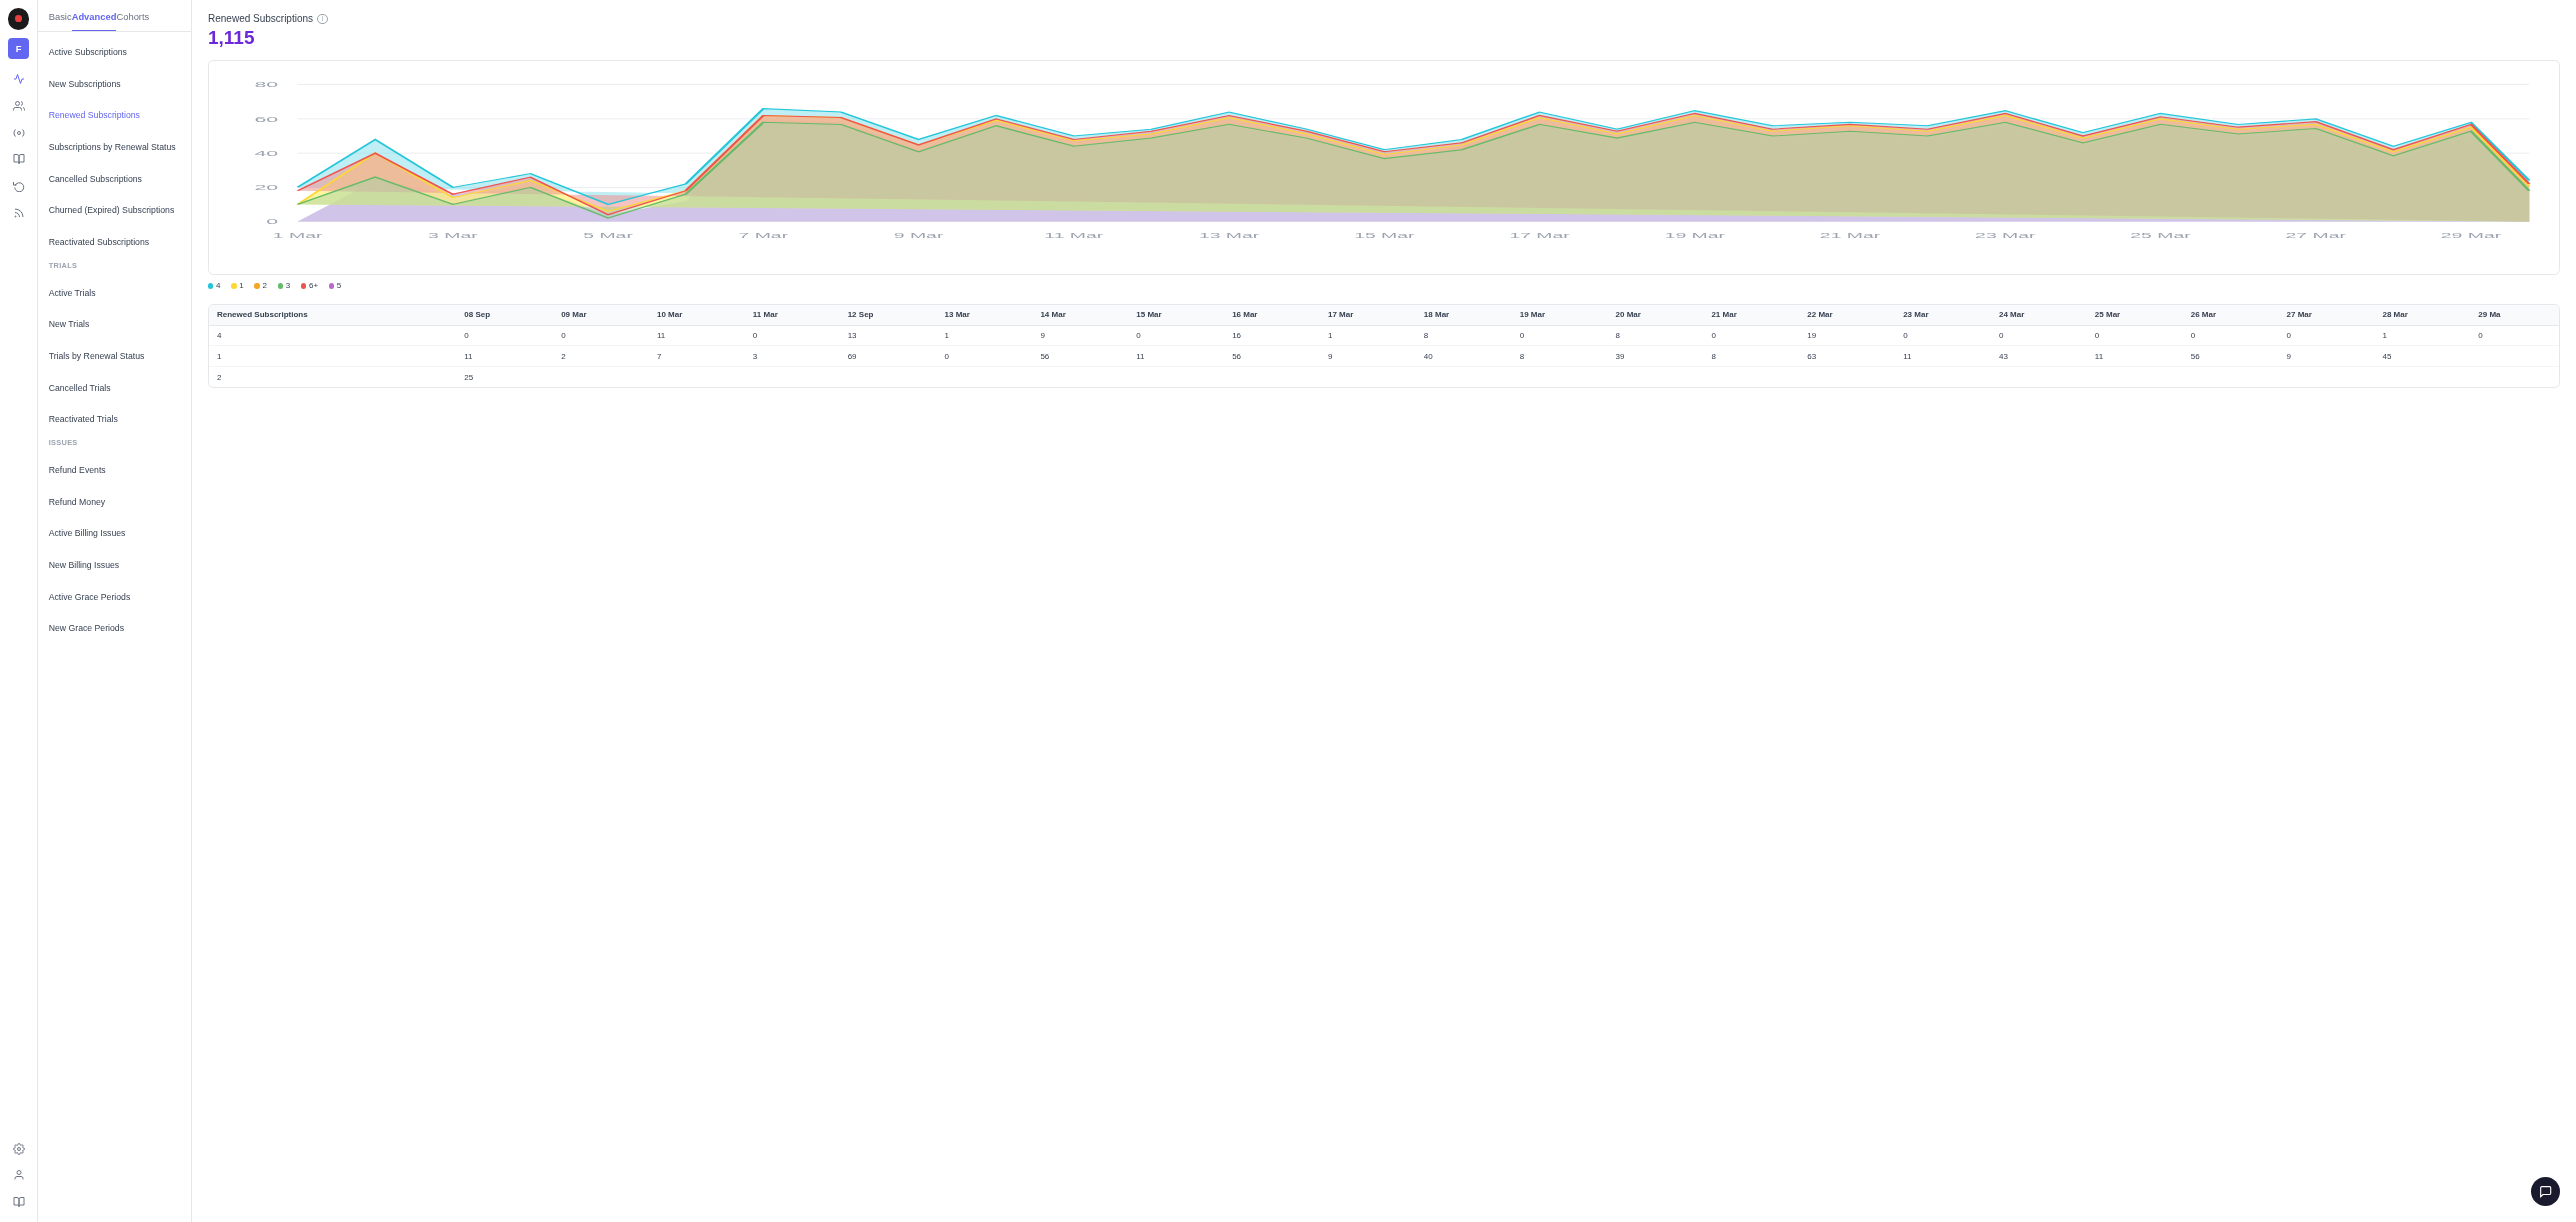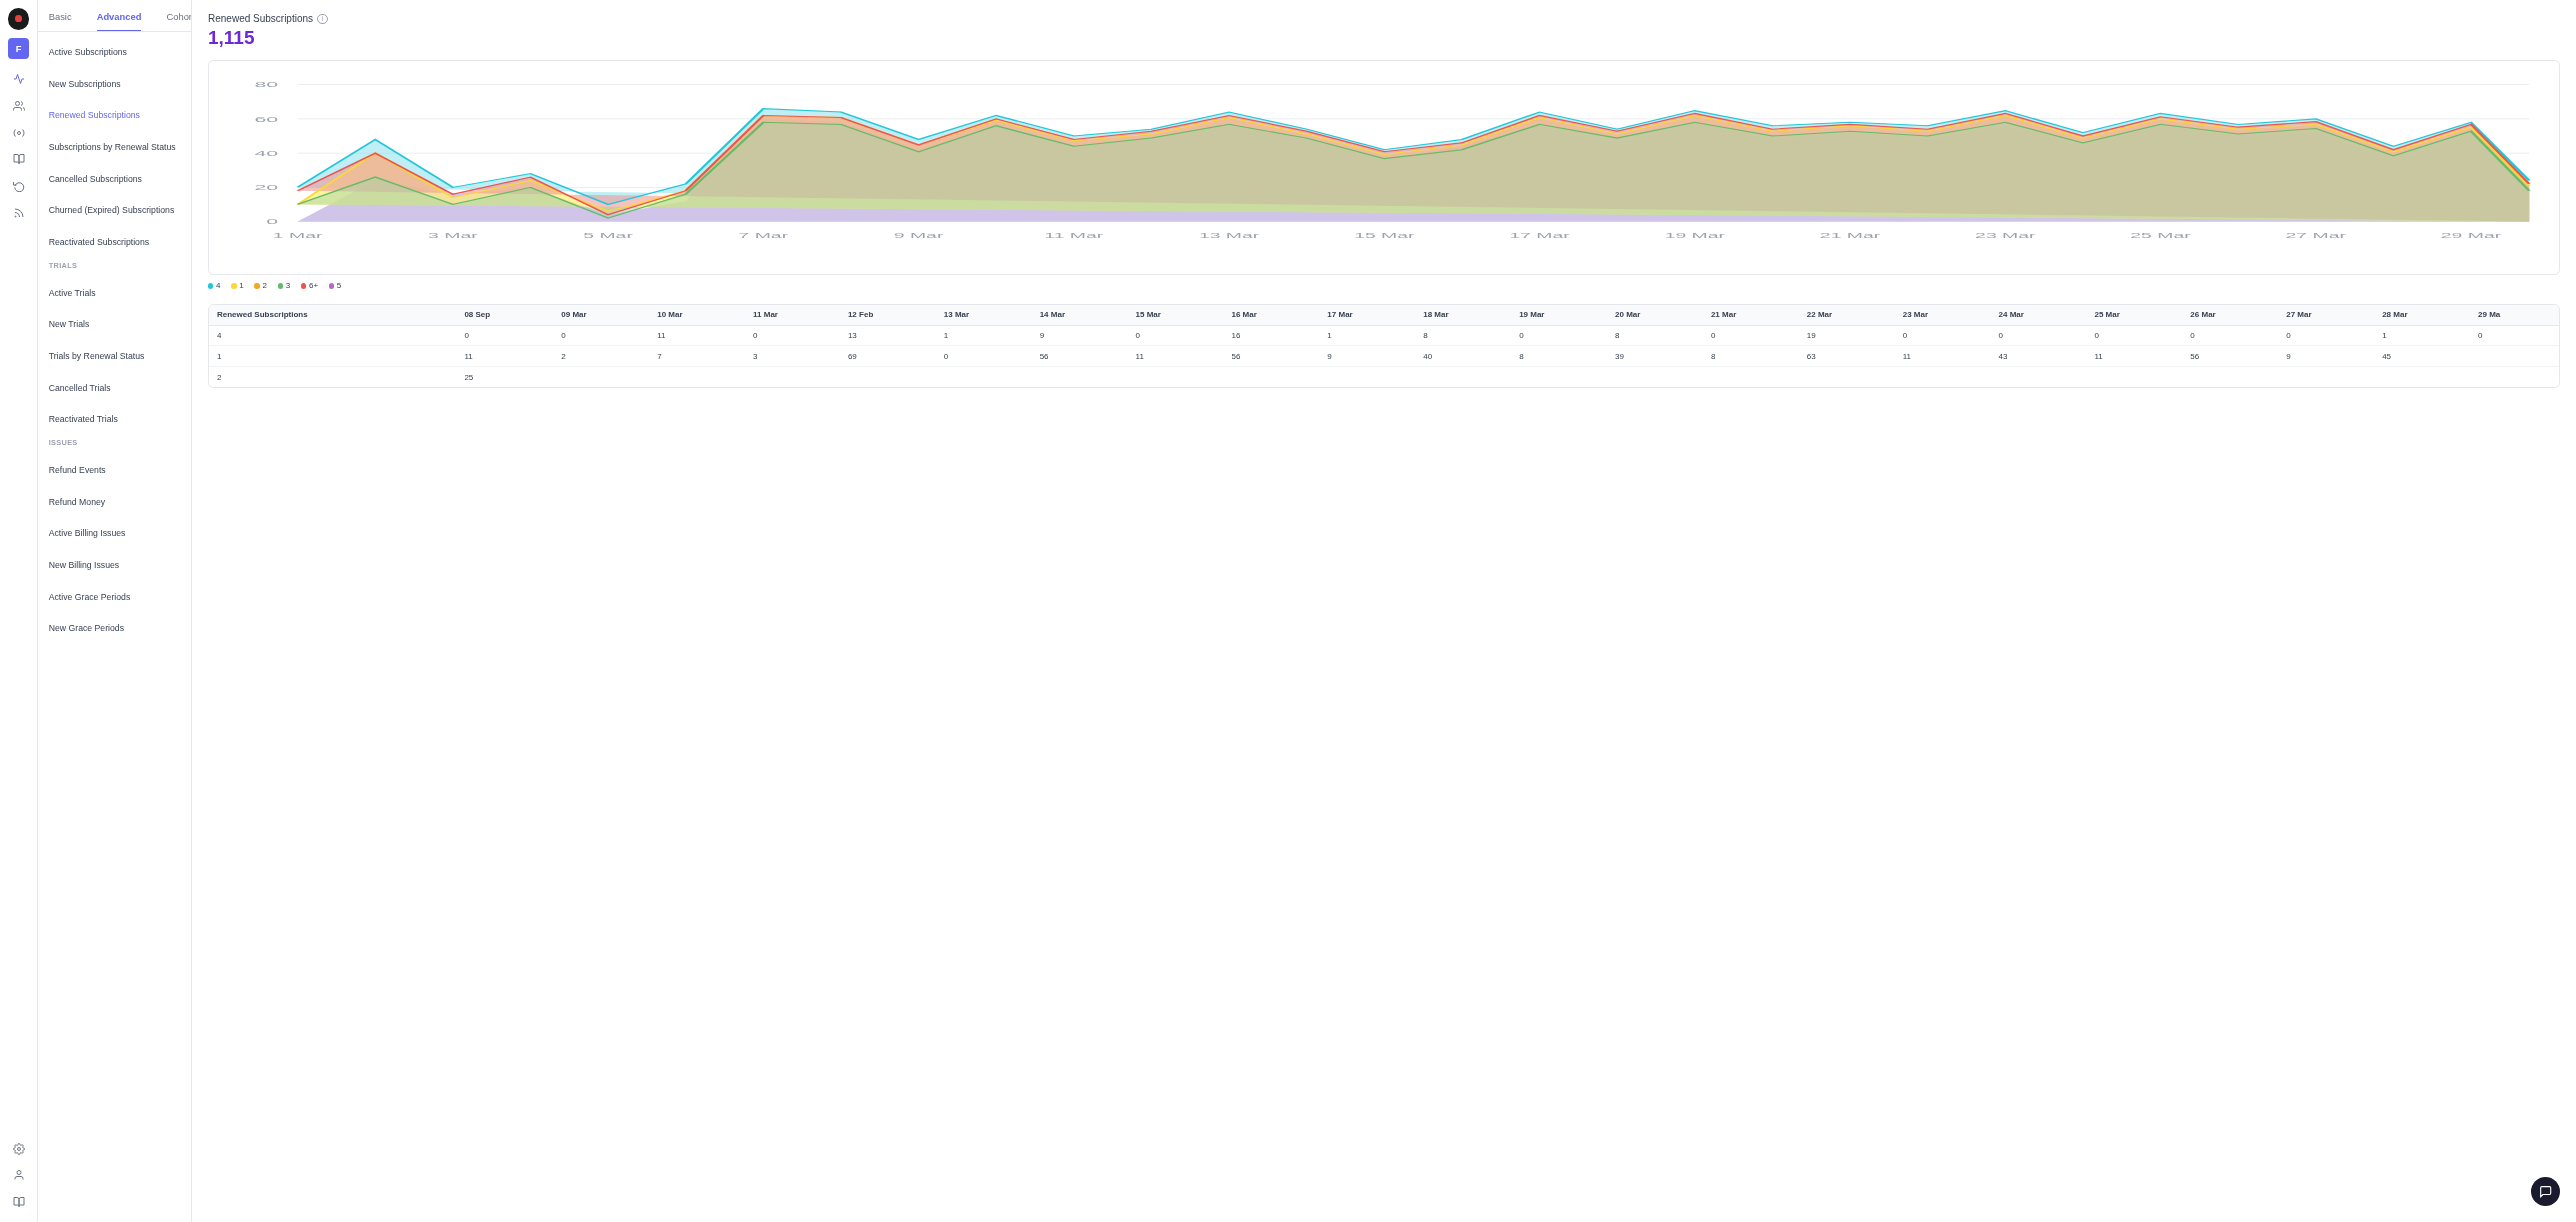--- a/index.html
+++ b/index.html
@@ -58,21 +58,21 @@
       overflow-y: auto;
       flex-shrink: 0;
     }
 
     
     .top-tabs {
       display: flex;
       align-items: center;
       padding: 10.7px 10.7px 0;
       border-bottom: 0.7px solid #e5e7eb;
-      gap: 25px;
+      gap: 0;
     }
     .tab-item {
       font-size: 9.4px;
       color: #6b7280;
       cursor: pointer;
       padding-bottom: 8px;
       border-bottom: 1.3px solid transparent;
     }
     .tab-item.active {
       color: #6366f1;
@@ -446,21 +446,21 @@
 
     <div class="data-table-container">
       <table class="data-table">
         <thead>
           <tr>
             <th>Renewed Subscriptions</th>
             <th>08 Sep</th>
             <th>09 Mar</th>
             <th>10 Mar</th>
             <th>11 Mar</th>
-            <th>12 Feb</th>
+            <th>12 Sep</th>
             <th>13 Mar</th>
             <th>14 Mar</th>
             <th>15 Mar</th>
             <th>16 Mar</th>
             <th>17 Mar</th>
             <th>18 Mar</th>
             <th>19 Mar</th>
             <th>20 Mar</th>
             <th>21 Mar</th>
             <th>22 Mar</th>

